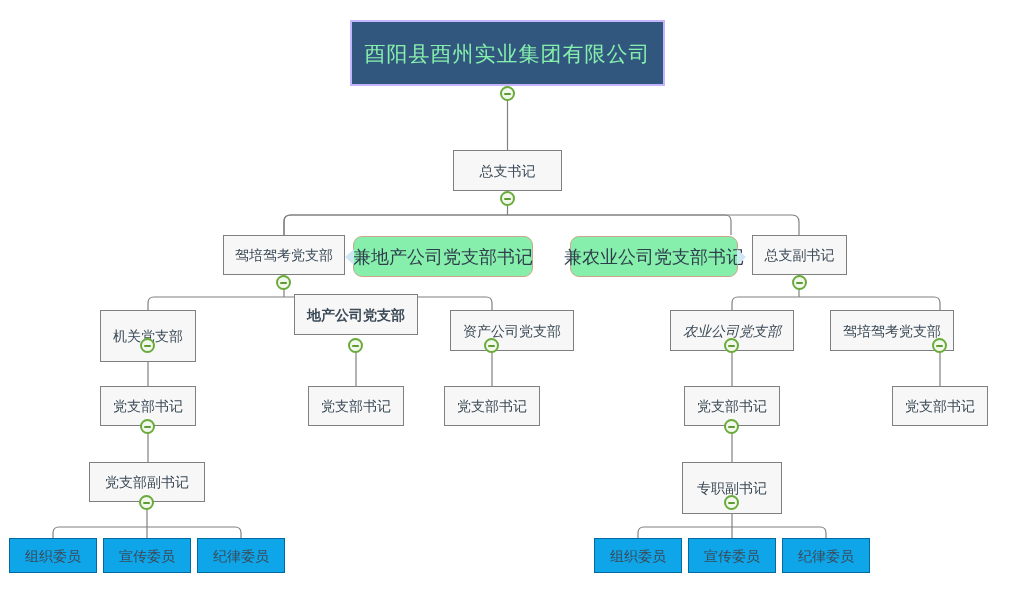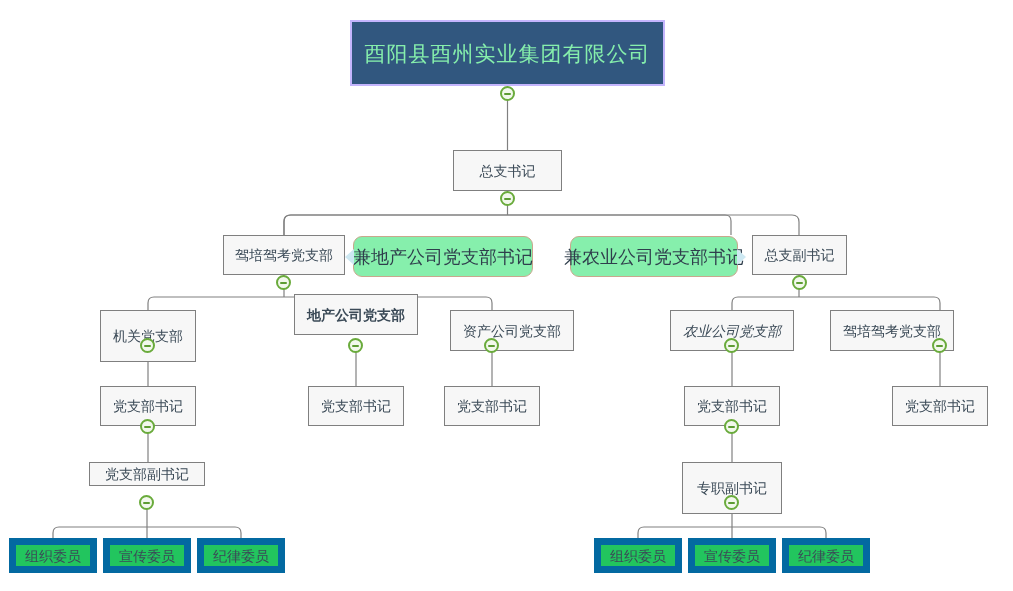--- a/index.html
+++ b/index.html
@@ -43,22 +43,22 @@
     letter-spacing: 1px;
   }
   
   .node.box {
     background: #f7f7f7;
     border: 1px solid #7f7f7f;
     color: #3b4a57;
     font-size: 14px;
   }
   .node.box.plainwhite {
-    background: #22c55e;
-    border: 7px solid #0369a1;
+    background: #0ea5e9;
+    border: 1px solid #0369a1;
   }
   
   .node.callout {
     background: #86efac;
     border: 1px solid #c9a78d;
     border-radius: 9px;
     color: #2f3e4c;
     font-size: 18px;
   }
   .node.callout .tail {
@@ -209,21 +209,21 @@
   </div>
 
   <div class="node box" style="left:684px; top:386px; width:96px; height:40px;">
     <span>党支部书记</span>
   </div>
 
   <div class="node box" style="left:892px; top:386px; width:96px; height:40px;">
     <span>党支部书记</span>
   </div>
 
-  <div class="node box" style="left:89px; top:462px; width:116px; height:24px;">
+  <div class="node box" style="left:89px; top:462px; width:116px; height:40px;">
     <span>党支部副书记</span>
   </div>
 
   <div class="node box" style="left:682px; top:462px; width:100px; height:52px;">
     <span>专职副书记</span>
   </div>
 
   <div class="node box plainwhite" style="left:9px; top:538px; width:88px; height:35px;">
     <span>组织委员</span>
   </div>

